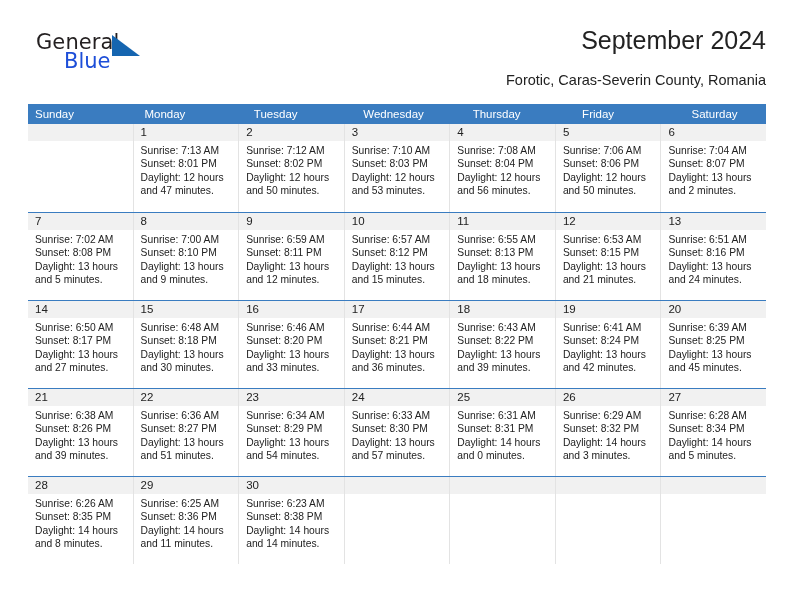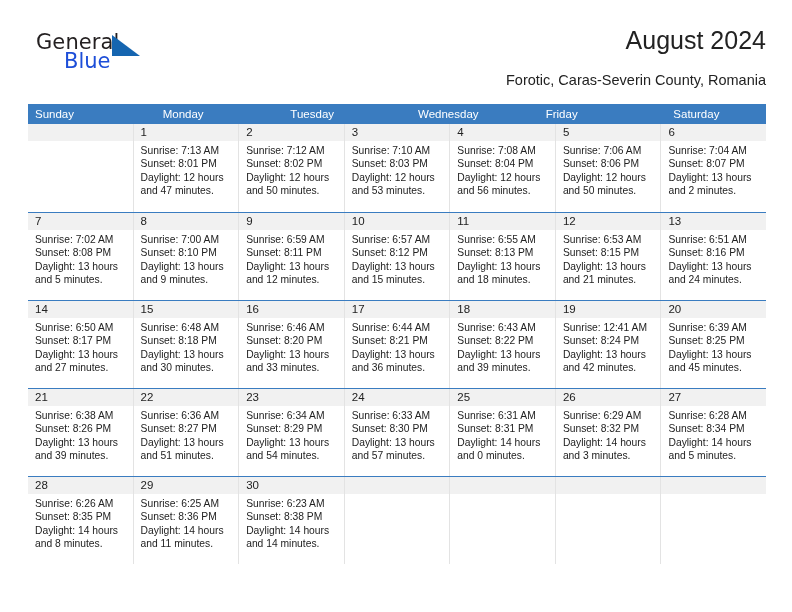--- a/index.html
+++ b/index.html
@@ -150,30 +150,31 @@
 <div class="page">
 
   <div class="header">
 
     <div class="brand">
       <span class="brand-general">General</span>
       <span class="brand-tri"></span>
       <span class="brand-blue">Blue</span>
     </div>
 
-    <div class="title">August 2024</div>
+    <div class="title">September 2024</div>
     <div class="subtitle">Forotic, Caras-Severin County, Romania</div>
   </div>
 
   <div class="calendar">
     <div class="dow-row">
       <div class="dow">Sunday</div>
       <div class="dow">Monday</div>
       <div class="dow">Tuesday</div>
       <div class="dow">Wednesday</div>
+      <div class="dow">Thursday</div>
       <div class="dow">Friday</div>
       <div class="dow">Saturday</div>
     </div>
 
     <div id="weeks-container">
         <div class="week">
           <div class="cell empty">
             <div class="daynum"></div>
           </div>
           <div class="cell">
@@ -338,21 +339,21 @@
             <div class="info">
               <div>Sunrise: 6:43 AM</div>
               <div>Sunset: 8:22 PM</div>
               <div>Daylight: 13 hours</div>
               <div>and 39 minutes.</div>
             </div>
           </div>
           <div class="cell">
             <div class="daynum">19</div>
             <div class="info">
-              <div>Sunrise: 12:41 AM</div>
+              <div>Sunrise: 6:41 AM</div>
               <div>Sunset: 8:24 PM</div>
               <div>Daylight: 13 hours</div>
               <div>and 42 minutes.</div>
             </div>
           </div>
           <div class="cell">
             <div class="daynum">20</div>
             <div class="info">
               <div>Sunrise: 6:39 AM</div>
               <div>Sunset: 8:25 PM</div>

